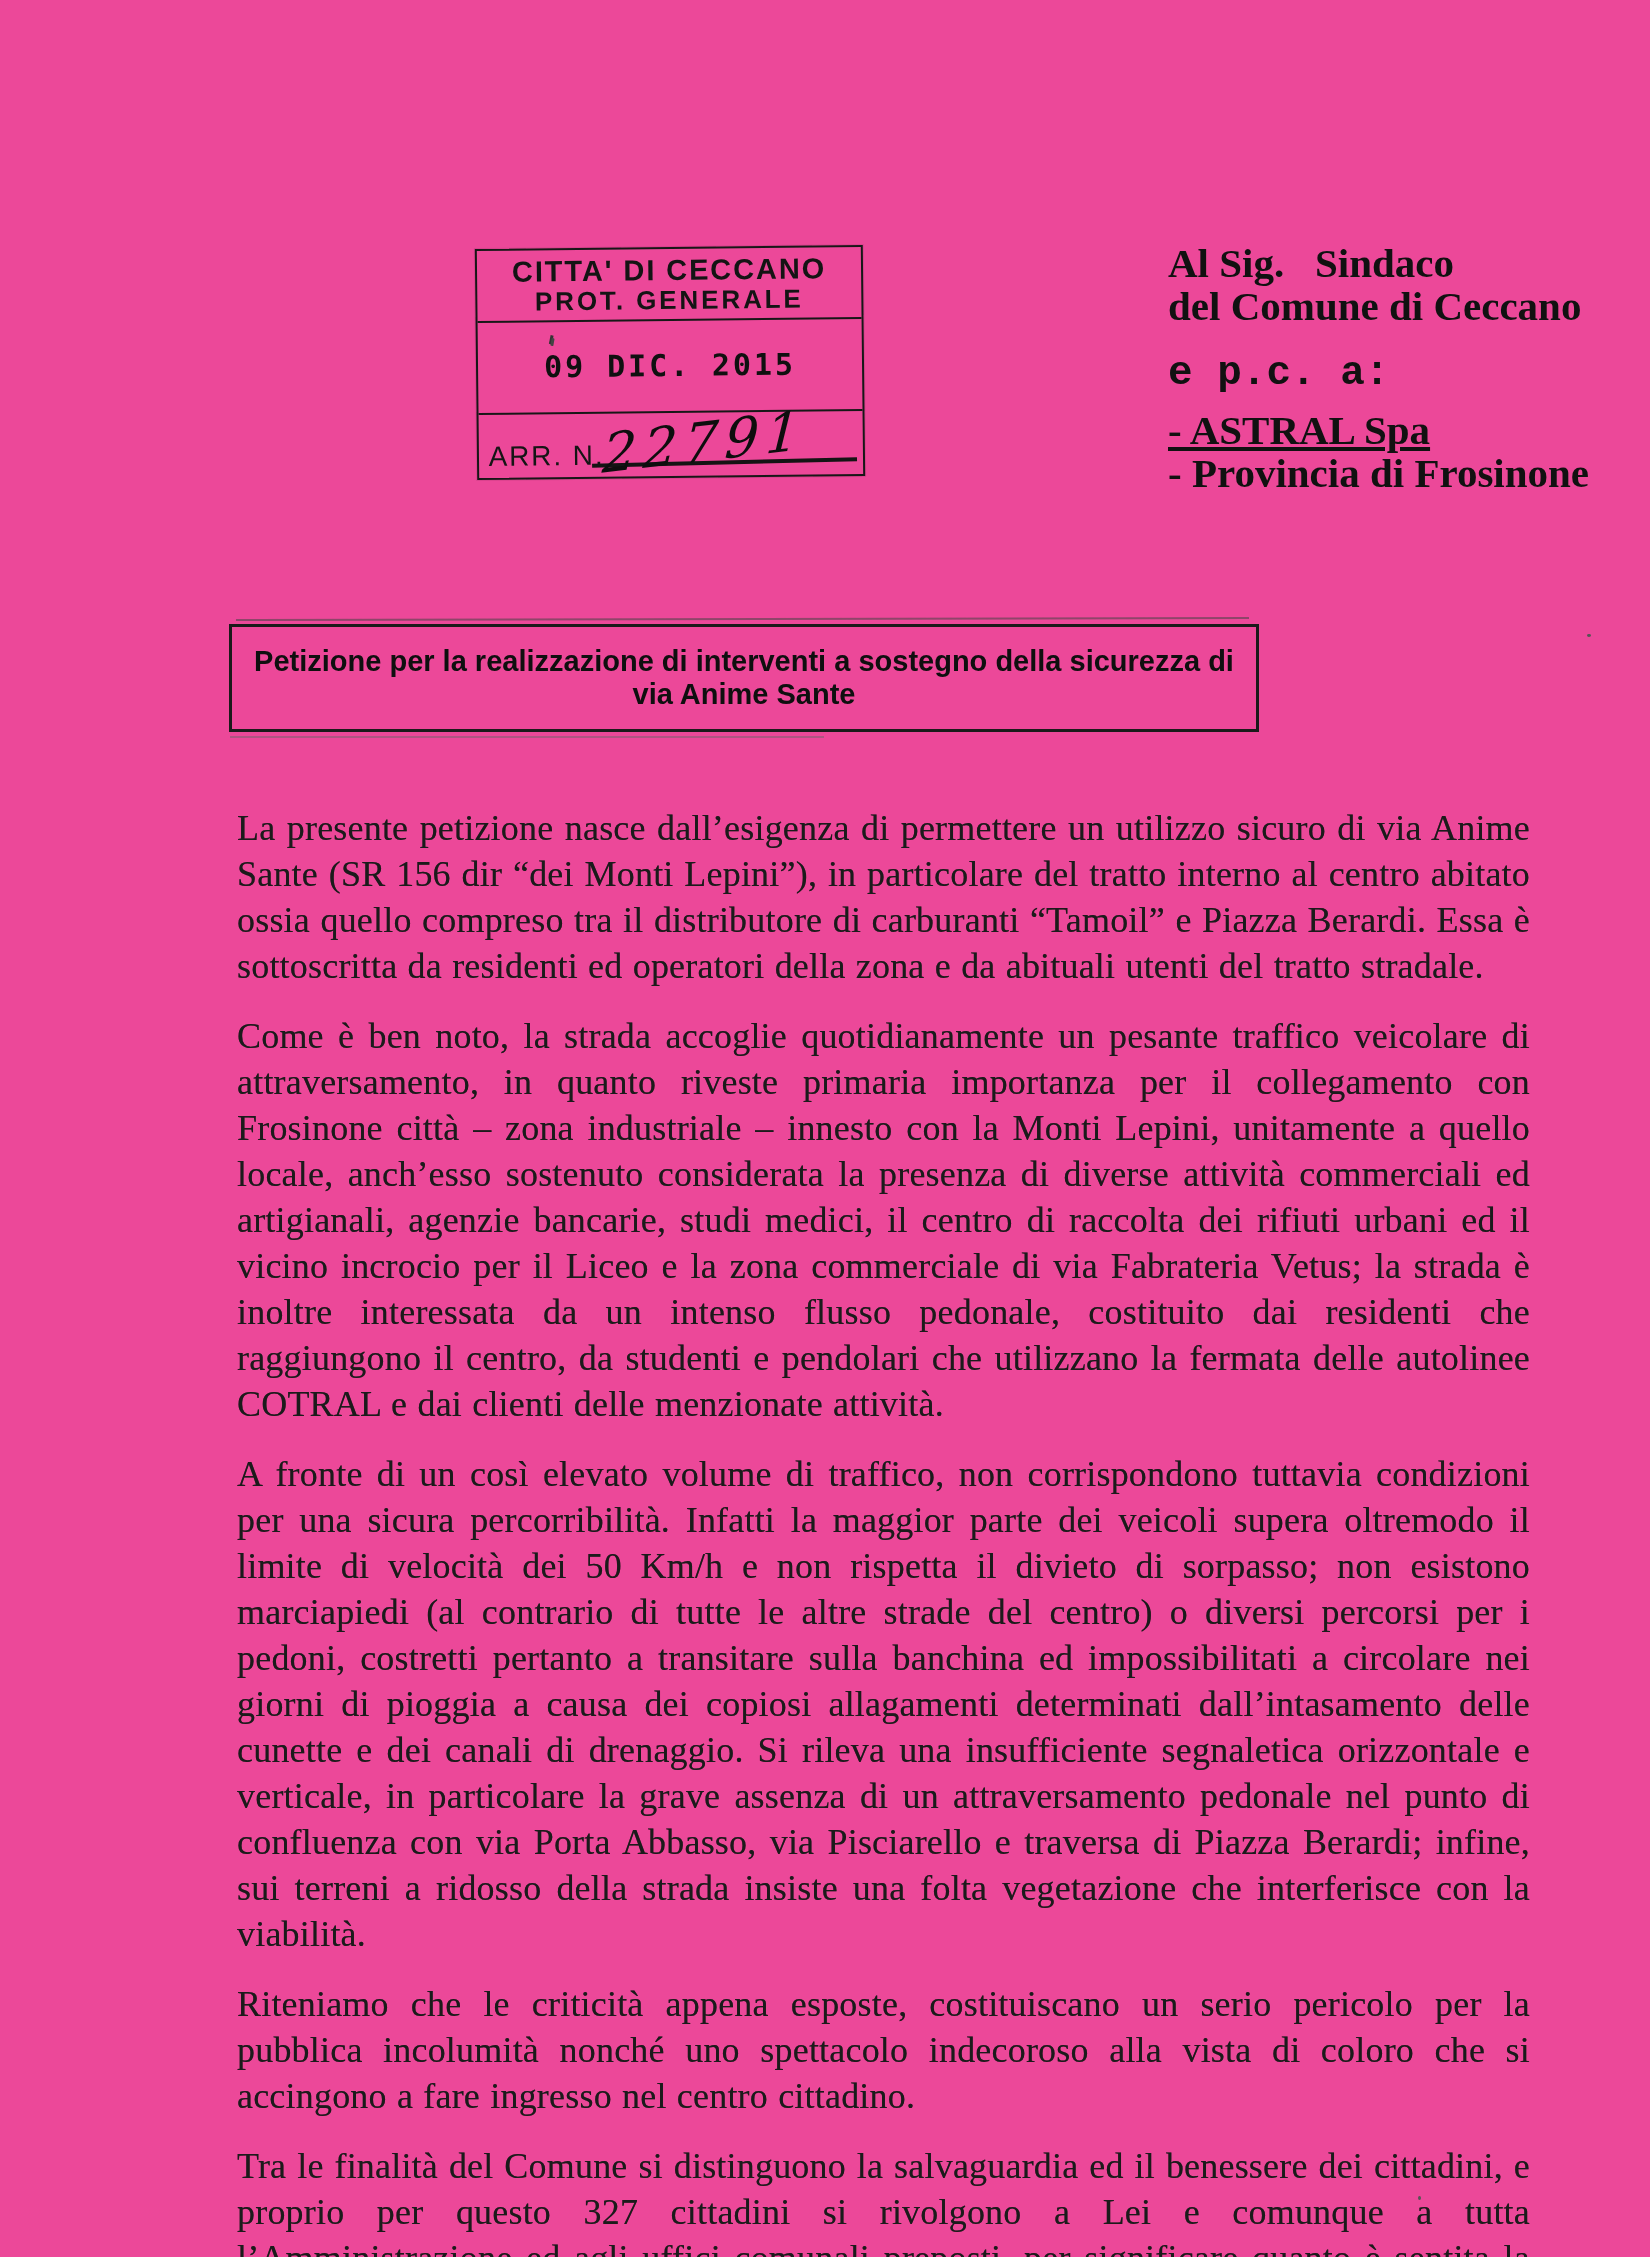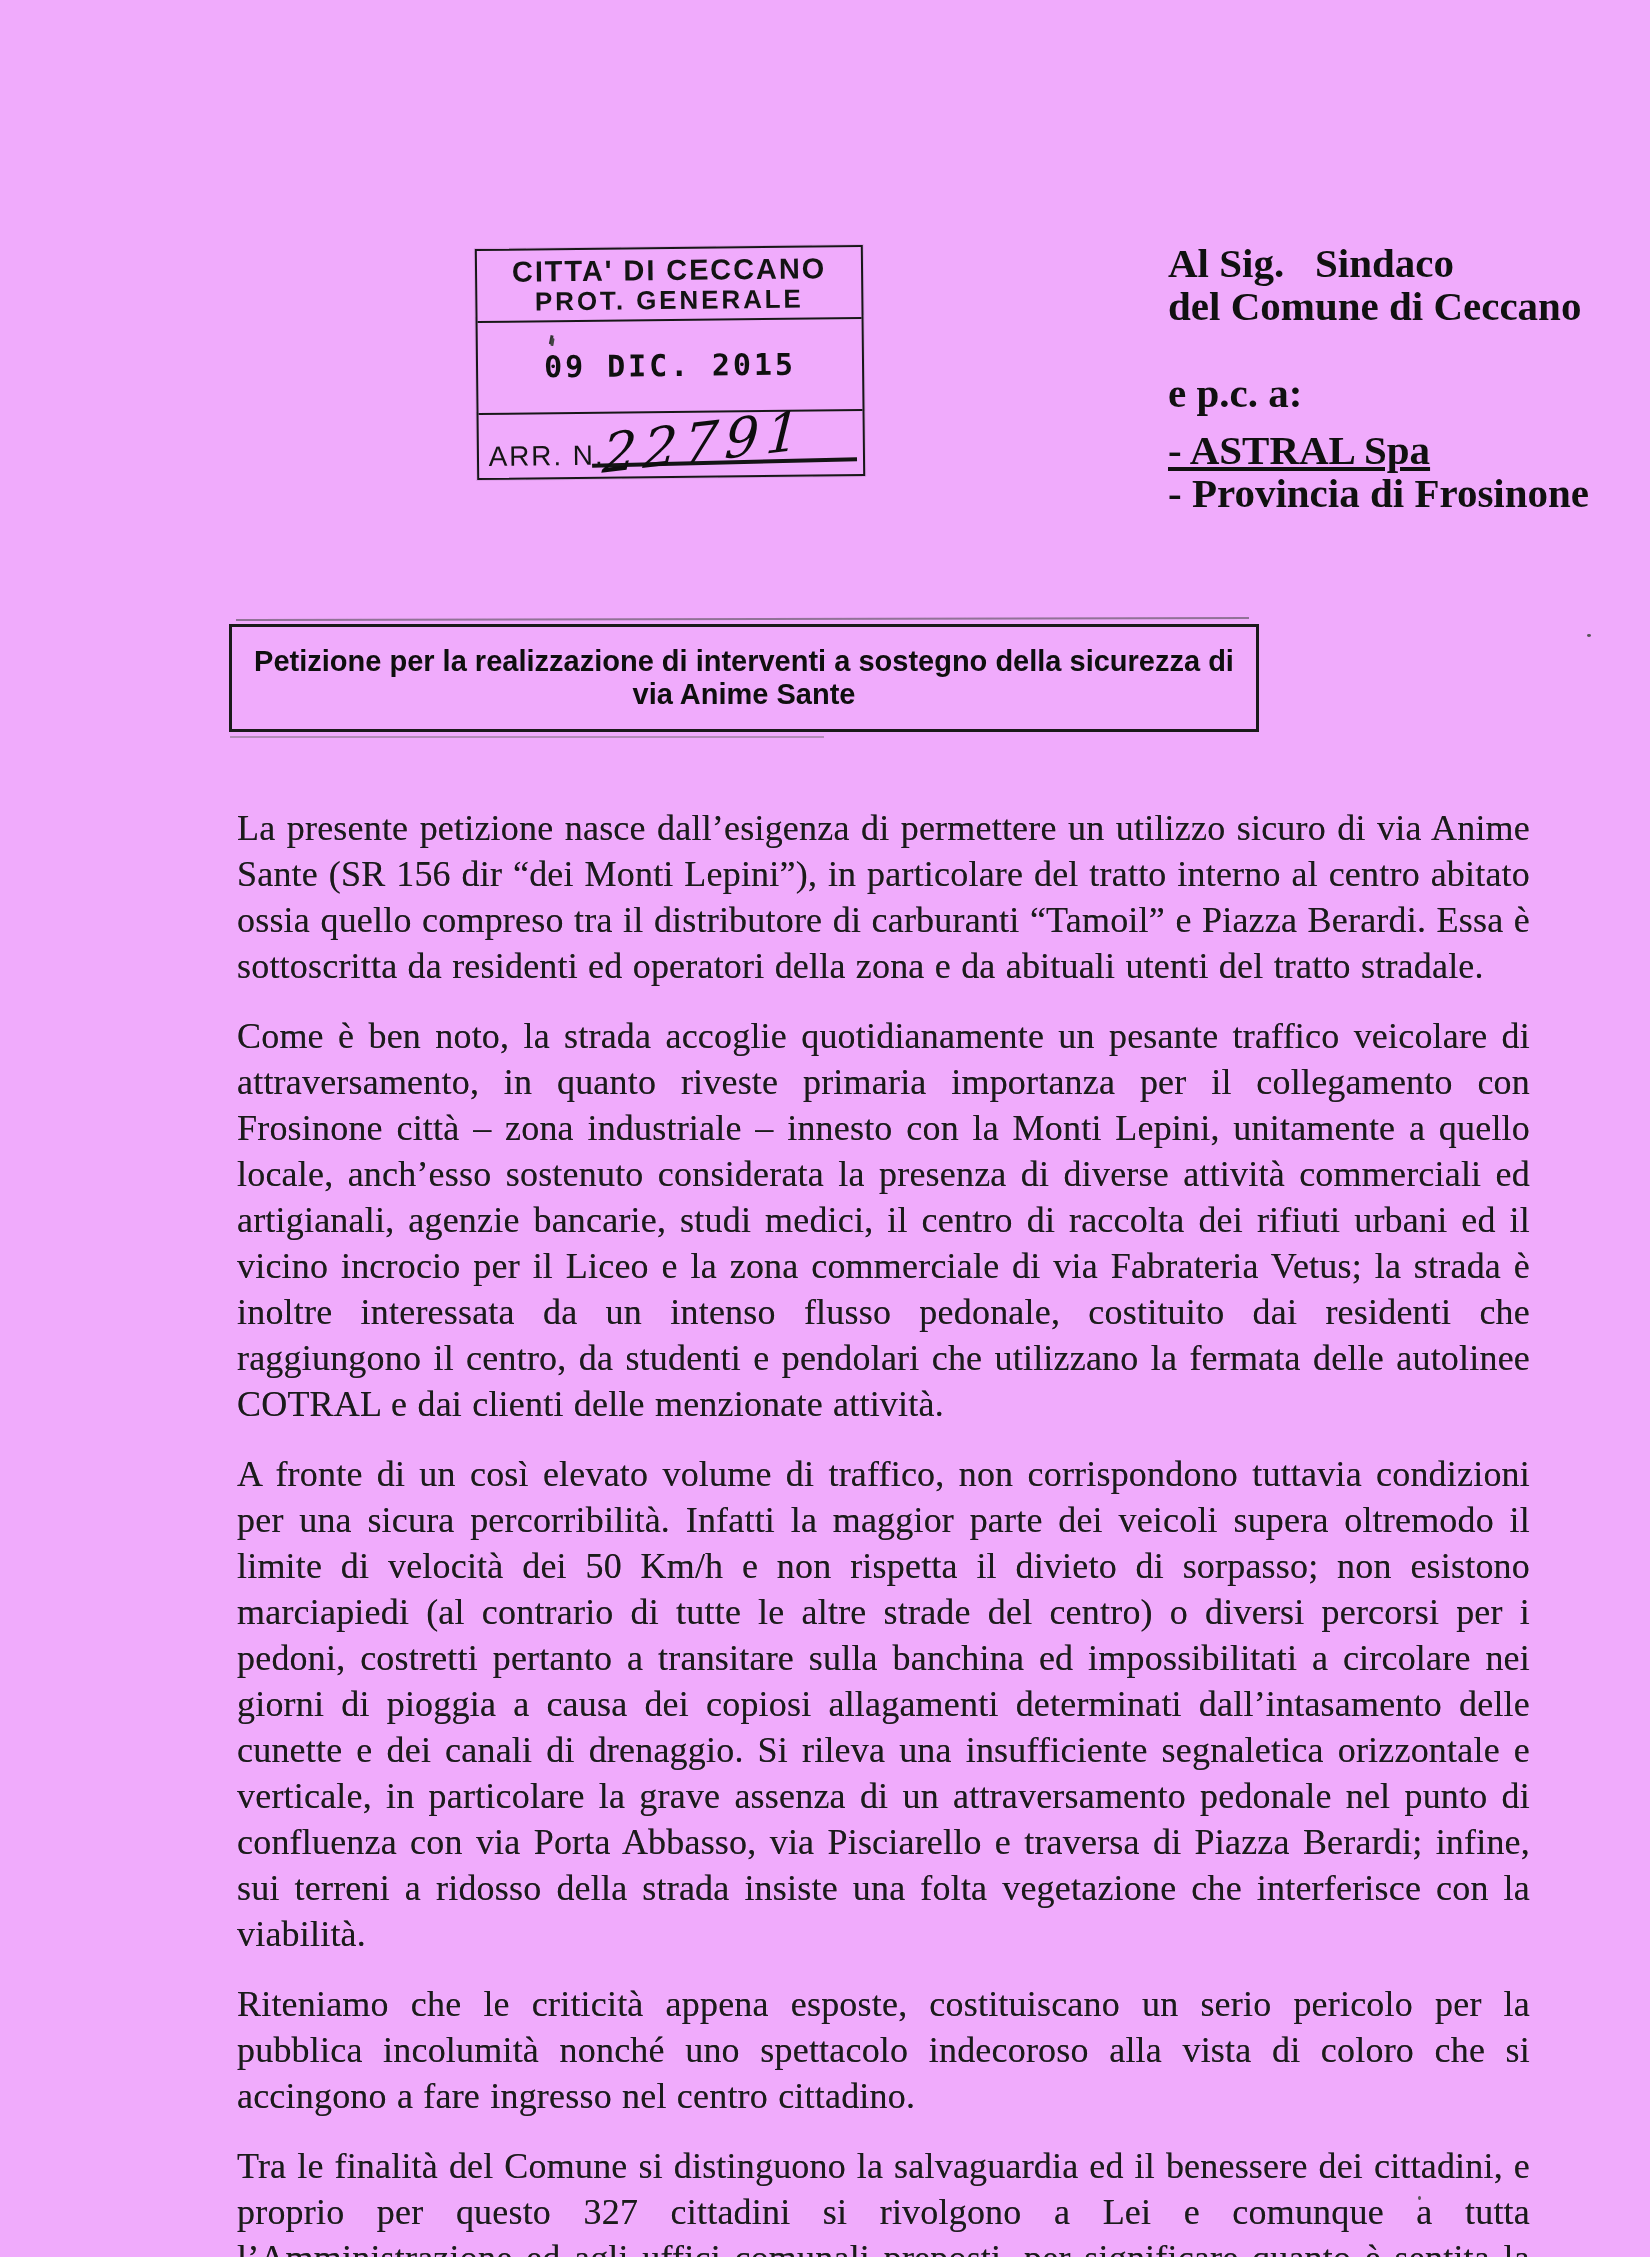--- a/index.html
+++ b/index.html
@@ -4,21 +4,21 @@
 <style>
   html, body {
     margin: 0;
     padding: 0;
     background: #ffffff;
   }
   .page {
     position: relative;
     width: 1650px;
     height: 2258px;
-    background: #f0abfc;
+    background: #ec4899;
     overflow: hidden;
     font-family: "Liberation Serif", serif;
     color: #1c1c1c;
   }
 
   
   .stamp {
     position: absolute;
     left: 476px;
     top: 247px;
@@ -113,21 +113,21 @@
     position: absolute;
     left: 1168px;
     top: 242px;
     font-family: "Liberation Serif", serif;
     font-weight: 700;
     font-size: 41px;
     line-height: 43px;
     color: #111;
   }
   .addressee .line { white-space: pre; }
-  .addressee .cc-label { margin-top: 44px; }
+  .addressee .cc-label { margin-top: 24px; font-family: Liberation Mono, monospace; }
   .addressee .cc-first { margin-top: 14.4px; text-decoration: underline; }
 
   
   .title-box {
     position: absolute;
     left: 229px;
     top: 624px;
     width: 1030px;
     height: 108px;
     border: 3.8px solid #1a1a1a;

